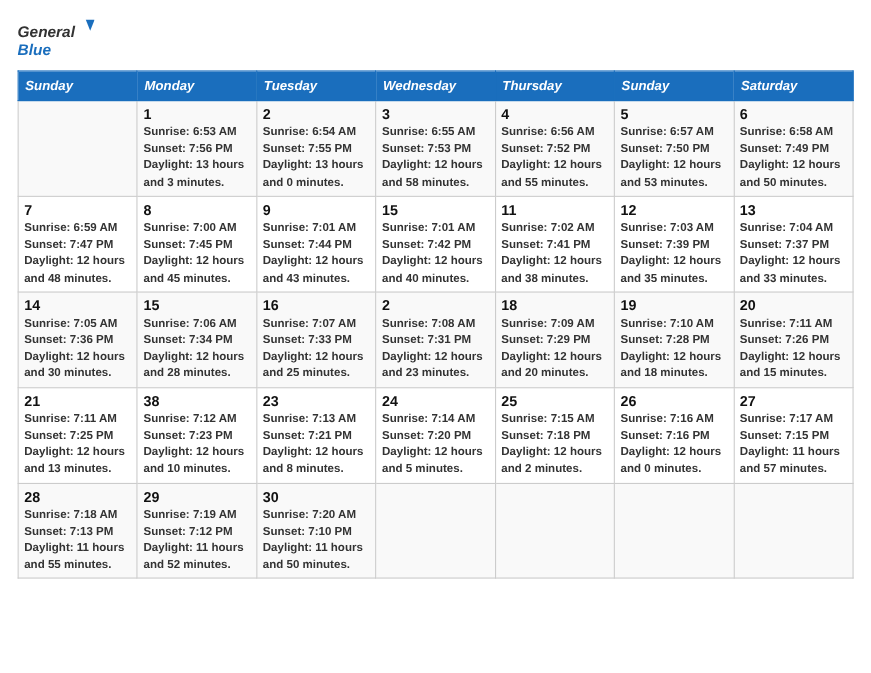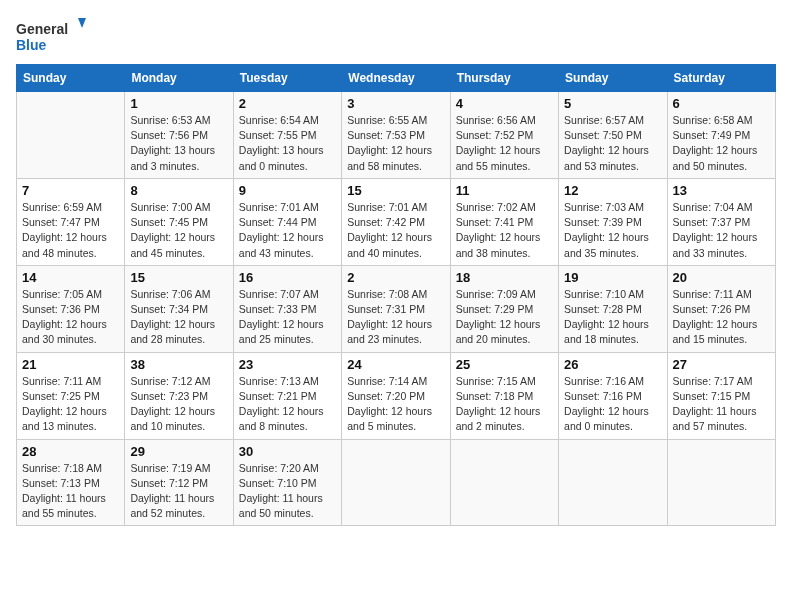--- a/index.html
+++ b/index.html
@@ -8,20 +8,21 @@
       background: #fff;
       width: 792px;
       min-height: 612px;
       padding: 16px;
     }
     .header-section {
       display: flex;
       justify-content: space-between;
       align-items: flex-start;
       margin-bottom: 8px;
+      font-style: italic;
     }
     .logo {
       display: flex;
       align-items: center;
       gap: 4px;
     }
     .title-block {
       text-align: right;
     }
     .month-title {
@@ -38,38 +39,40 @@
       border-collapse: collapse;
       font-size: 11px;
     }
     thead tr th {
       background-color: #1a6ebd;
       color: #fff;
       text-align: left;
       padding: 6px 6px;
       font-size: 12px;
       border: 1px solid #1a6ebd;
+      font-style: italic;
     }
     tbody tr td {
       vertical-align: top;
       border: 1px solid #ccc;
       padding: 4px 5px;
       min-height: 80px;
       width: calc(100% / 7);
     }
     .day-number {
       font-weight: bold;
       font-size: 13px;
       margin-bottom: 2px;
       color: #111;
     }
     .day-info {
       font-size: 10.5px;
       color: #333;
       line-height: 1.45;
+      font-weight: bold;
     }
     .empty-cell {
       background: #fff;
     }
     tbody tr:nth-child(odd) td {
       background-color: #f9f9f9;
     }
     tbody tr:nth-child(even) td {
       background-color: #ffffff;
     }

